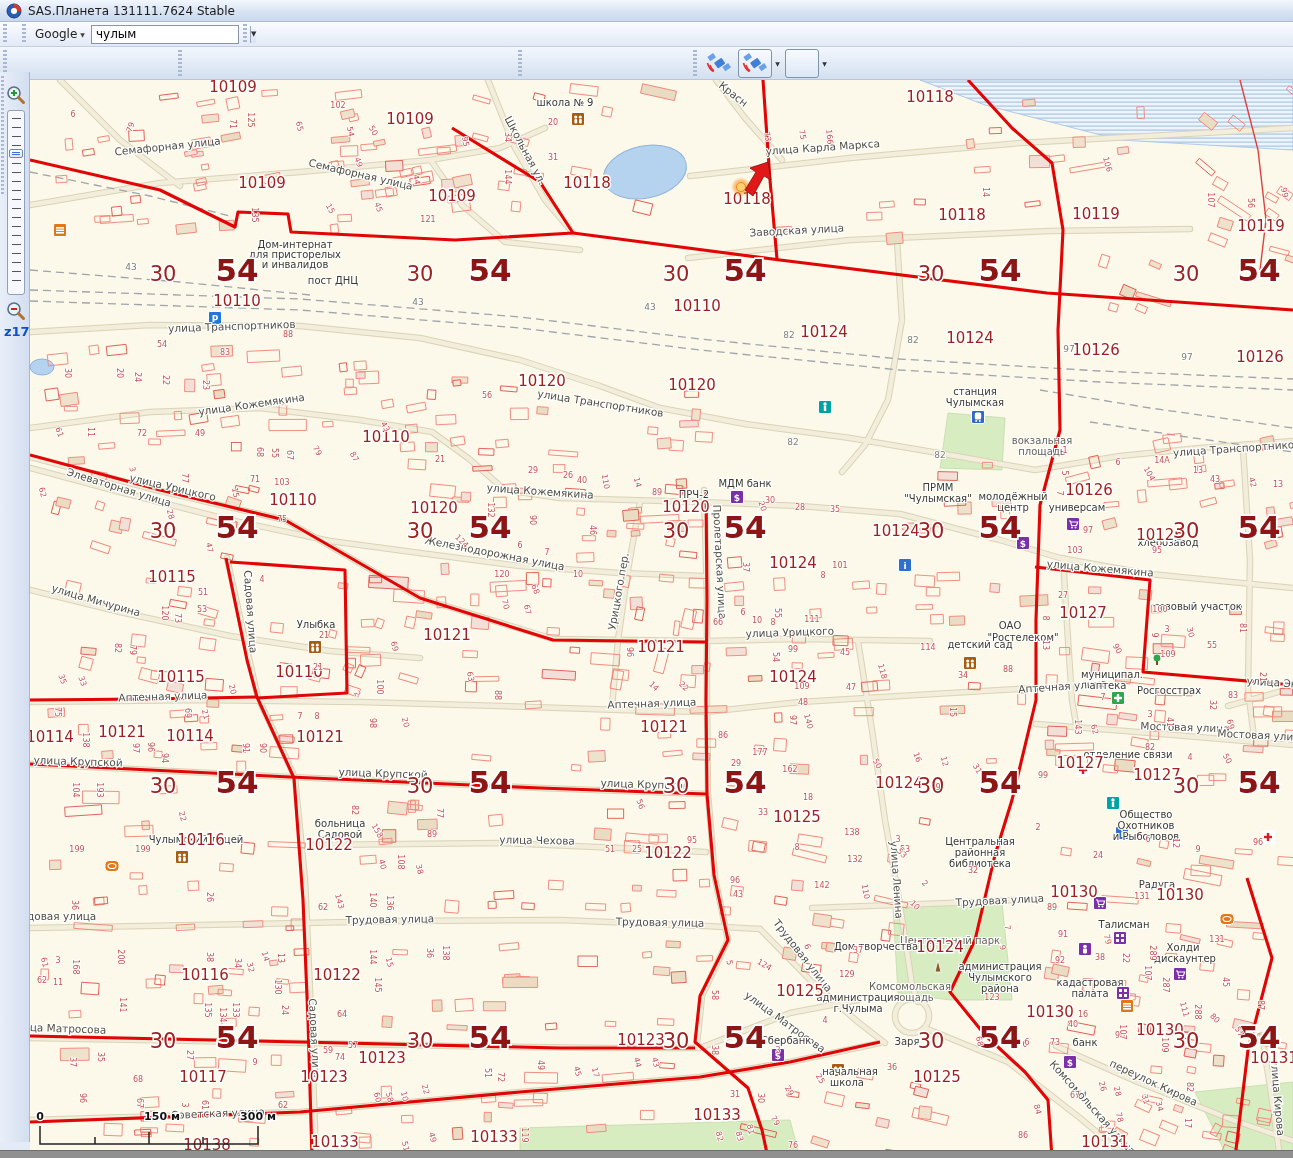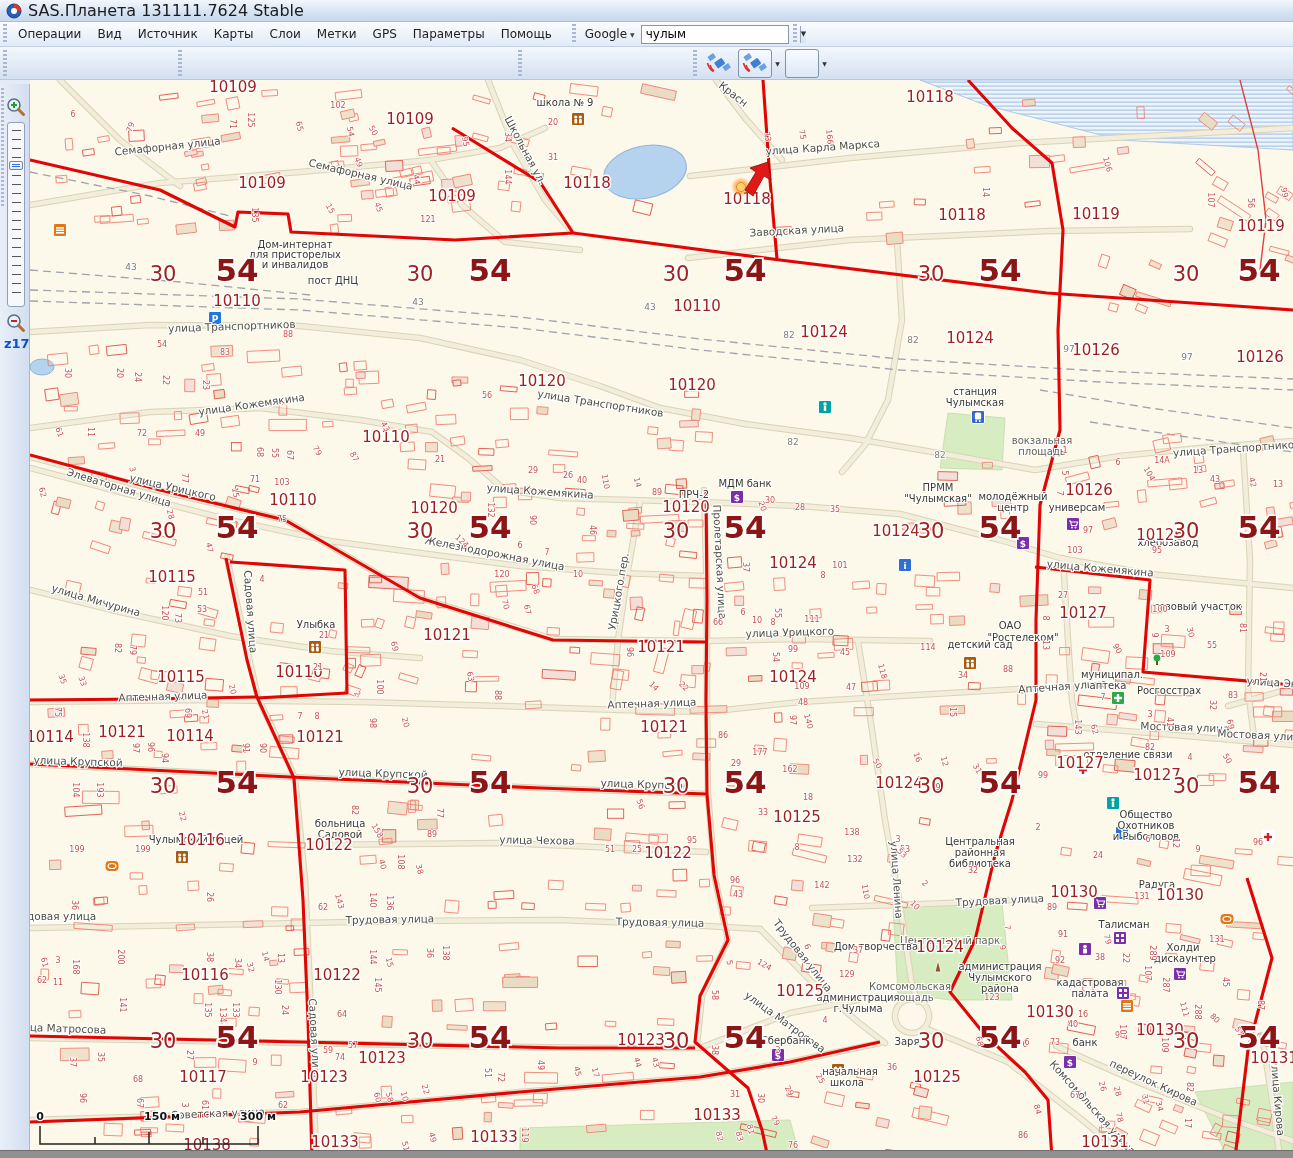--- a/index.html
+++ b/index.html
@@ -3,21 +3,21 @@
 <meta charset="utf-8">
 <style>
   html,body{margin:0;padding:0;background:#c8d4e8;}
   *{box-sizing:border-box;}
   .window{position:relative;width:1293px;height:1158px;background:#e3ebf7;overflow:hidden;
           font-family:"DejaVu Sans","Liberation Sans",sans-serif;}
   
   .titlebar{position:absolute;left:0;top:0;width:100%;height:22px;
     background:linear-gradient(#f2f7fd,#d6e2f3 60%,#c9d8ee);
     border-bottom:1px solid #aebdd4;display:flex;align-items:center;padding:0 6px;gap:6px;}
-  .titlebar .ttext{font-size:16px;color:#1c1c1c;}
+  .titlebar .ttext{font-size:12px;color:#1c1c1c;}
   
   .menubar{position:absolute;left:0;top:22px;width:100%;height:25px;
     background:linear-gradient(#fafcff,#e2eaf6);border-bottom:1px solid #c3cfe2;
     display:flex;align-items:center;}
   .grip{width:4px;height:80%;margin:0 3px;
     background:repeating-linear-gradient(to bottom,#a9b8d0 0 2px,transparent 2px 4px);}
   .menu-item{font-size:12px;color:#222;padding:3px 8px;cursor:default;}
   .google-btn{font-size:12px;color:#222;padding:2px 6px;display:flex;align-items:center;gap:3px;}
   .google-btn .arr{font-size:6px;color:#444;}
   .combo{width:148px;height:19px;background:#fff;border:1px solid #8a96a8;display:flex;align-items:center;}
@@ -29,21 +29,21 @@
   .toolbar2{position:absolute;left:0;top:47px;width:100%;height:33px;
     background:linear-gradient(#f3f7fc,#dde7f4 70%,#d3dff0);border-bottom:1px solid #bac7db;
     display:flex;align-items:center;}
   .tb-space{width:165px;}
   .tb-space2{width:330px;}
   .tbtn{width:34px;height:29px;border:1px solid #7f93ad;border-radius:3px;margin-left:2px;
     background:linear-gradient(#f8fbff,#dce7f5);display:flex;align-items:center;justify-content:center;}
   .tbtn.flat{border:none;background:transparent;}
   .drop{width:11px;height:29px;display:flex;align-items:center;justify-content:center;font-size:6px;color:#333;}
   
-  .leftpanel{position:absolute;left:0;top:84px;width:30px;height:1070px;
+  .leftpanel{position:absolute;left:0;top:72px;width:30px;height:1070px;
     background:linear-gradient(90deg,#e9eff9,#d3def0);border-right:1px solid #aab8cf;}
   .lp-grip{position:absolute;left:1px;top:4px;width:3px;height:120px;
     background:repeating-linear-gradient(to bottom,#a9b8d0 0 2px,transparent 2px 4px);}
   .zoombtn{position:absolute;left:5px;width:21px;height:21px;}
   .slider{position:absolute;left:7px;top:38px;width:18px;height:185px;background:#f6f8fb;
     border:1px solid #8fa0b8;border-radius:3px;}
   .tick{position:absolute;left:4px;width:9px;height:1px;background:#555;}
   .handle{position:absolute;left:1px;top:38px;width:14px;height:9px;background:linear-gradient(#fdfeff,#dfe8f4);
     border:1px solid #6f86a8;border-radius:2px;}
   .handle:before{content:"";position:absolute;left:2px;top:2px;right:2px;height:1px;background:#3a6fd8;box-shadow:0 2px 0 #3a6fd8;}
@@ -72,31 +72,20 @@
     <svg width="16" height="16">
       <circle cx="8" cy="8" r="7" fill="#2a5db8" stroke="#17407e"></circle>
       <path d="M8 1 A7 7 0 0 1 15 8 L8 8 Z" fill="#d33a2a"></path>
       <circle cx="8" cy="8" r="3" fill="#fff"></circle>
     </svg>
     <span class="ttext">SAS.Планета 131111.7624 Stable</span>
   </div>
 
   <div class="menubar">
     <div class="grip"></div>
-    <div id="menu-items" style="display:flex">
-        <div class="menu-item">Операции</div>
-        <div class="menu-item">Вид</div>
-        <div class="menu-item">Источник</div>
-        <div class="menu-item">Карты</div>
-        <div class="menu-item">Слои</div>
-        <div class="menu-item">Метки</div>
-        <div class="menu-item">GPS</div>
-        <div class="menu-item">Параметры</div>
-        <div class="menu-item">Помощь</div>
-      </div>
     <div class="grip" style="margin-left:12px"></div>
     <div class="google-btn">
       <span>Google</span>
       <span class="arr">▼</span>
     </div>
     <div class="combo">
       <input value="чулым" style="">
       <div class="cbtn">▼</div>
     </div>
     <div class="grip" style="margin-left:4px"></div>

